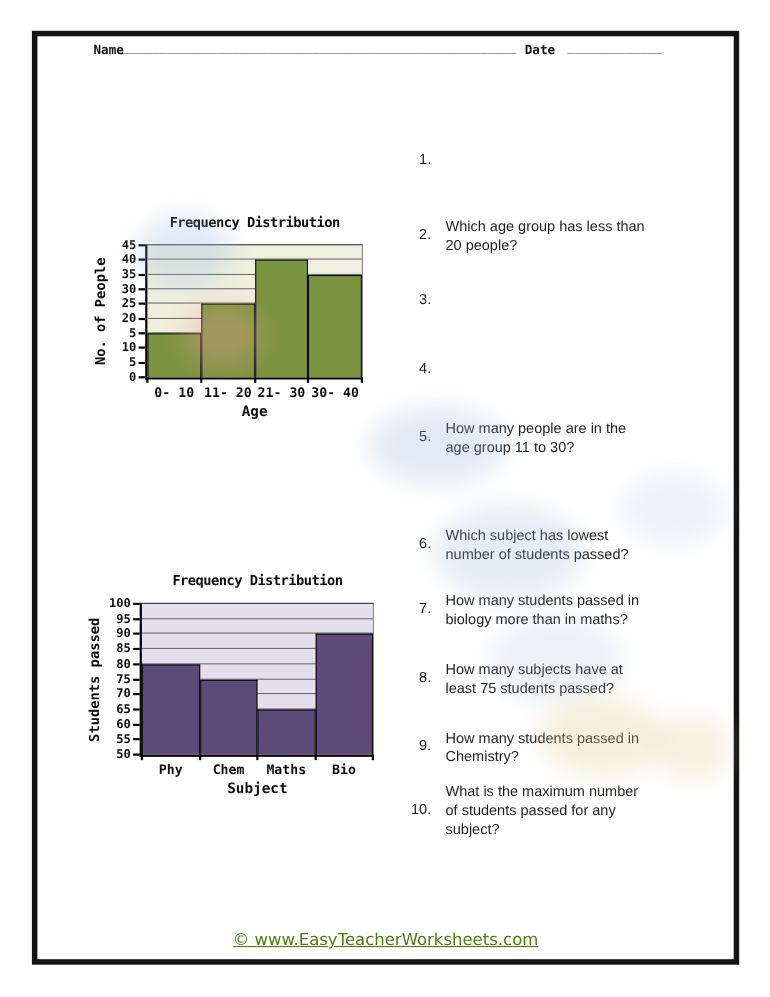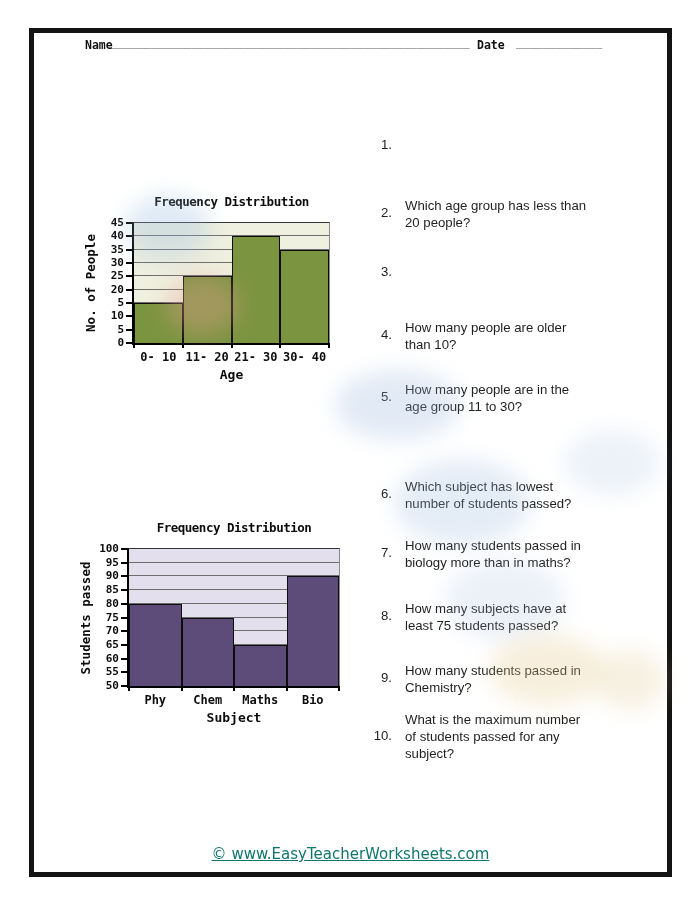--- a/index.html
+++ b/index.html
@@ -51,21 +51,21 @@
   .q{position:absolute;left:366px;width:285px;display:flex;z-index:1;}
   .qnum{width:26px;text-align:right;margin-right:13px;padding-top:8px;
         font-size:13.2px;color:#1f1f1f;flex:none;}
   .qtext{font-size:13.2px;line-height:17.2px;color:#1f1f1f;white-space:pre-line;}
   .q1{top:129px;} .q2{top:197px;} .q3{top:256px;} .q4{top:319px;} .q5{top:381px;}
   .q6{top:478px;} .q7{top:537px;} .q8{top:600px;} .q9{top:662px;} .q10{top:711px;}
   .q10 .qnum{padding-top:17px;}
 
   
   .footer{position:absolute;left:29px;top:845px;width:643px;text-align:center;z-index:1;}
-  .footer a{font-family:"DejaVu Sans",sans-serif;font-size:15px;color:#0f766e;
+  .footer a{font-family:"DejaVu Sans",sans-serif;font-size:15px;color:#4d7c0f;
             cursor:pointer;}
 
   
   .blob{position:absolute;border-radius:50%;filter:blur(11px);pointer-events:none;z-index:3;}
   .b1{left:125px;top:195px;width:85px;height:65px;background:rgba(150,185,225,0.30);}
   .b2{left:165px;top:275px;width:75px;height:60px;background:rgba(235,160,150,0.35);}
   .b3{left:335px;top:370px;width:125px;height:70px;background:rgba(150,180,220,0.28);}
   .b4{left:395px;top:460px;width:135px;height:85px;background:rgba(150,180,220,0.26);}
   .b5{left:445px;top:560px;width:120px;height:80px;background:rgba(160,185,220,0.20);}
   .b6{left:490px;top:635px;width:115px;height:70px;background:rgba(228,202,140,0.30);}
@@ -192,22 +192,20 @@
 <div class="q q2">
   <div class="qnum">2.</div>
   <div class="qtext">Which age group has less than
 20 people?</div>
 </div>
 <div class="q q3">
   <div class="qnum">3.</div>
 </div>
 <div class="q q4">
   <div class="qnum">4.</div>
-  <div class="qtext">How many people are older
-than 10?</div>
 </div>
 <div class="q q5">
   <div class="qnum">5.</div>
   <div class="qtext">How many people are in the
 age group 11 to 30?</div>
 </div>
 <div class="q q6">
   <div class="qnum">6.</div>
   <div class="qtext">Which subject has lowest
 number of students passed?</div>

